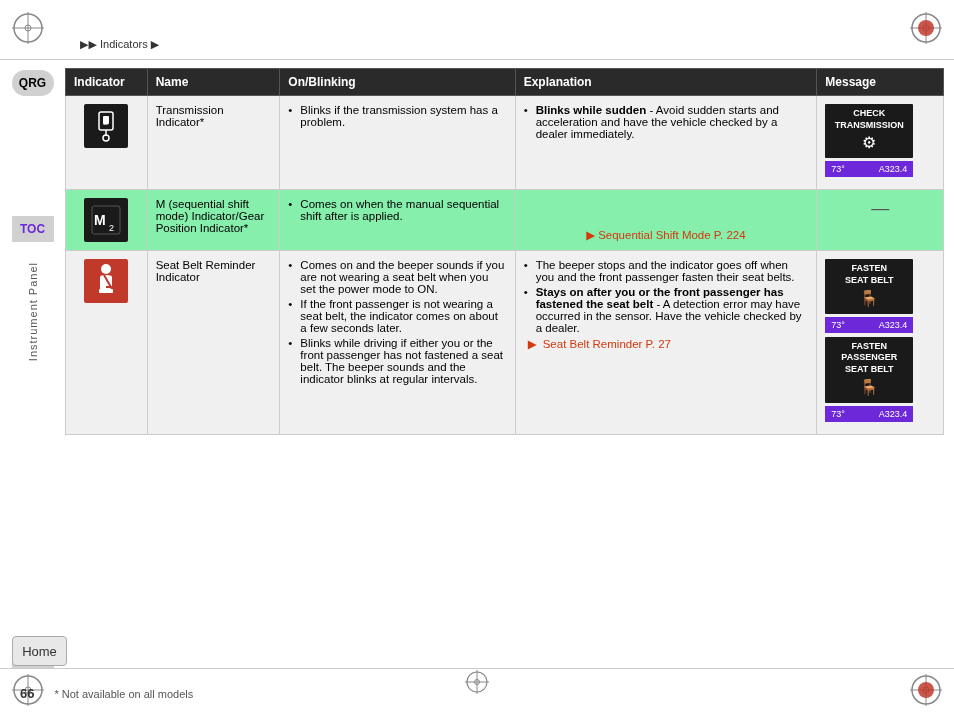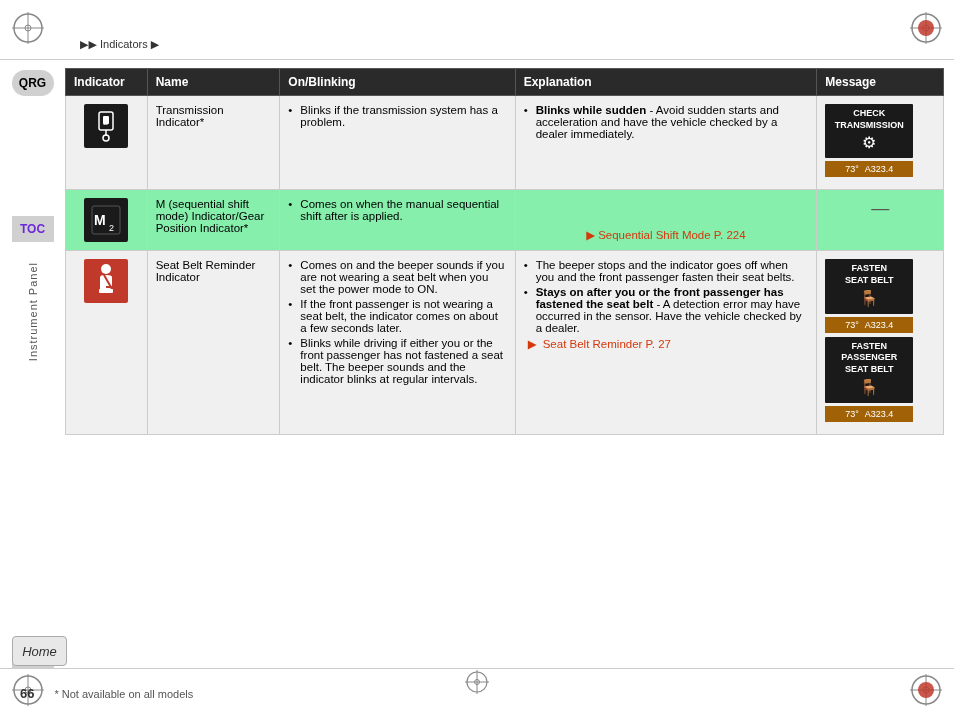--- a/index.html
+++ b/index.html
@@ -110,21 +110,20 @@
       left: 12px;
       width: 55px;
       height: 30px;
       background: #e8e8e8;
       border: 1px solid #aaa;
       border-radius: 4px;
       display: flex;
       align-items: center;
       justify-content: center;
       cursor: pointer;
-      font-style: italic;
       font-size: 13px;
       color: #333;
     }
 
     
     .main-content {
       position: absolute;
       top: 68px;
       left: 65px;
       right: 10px;
@@ -193,25 +192,25 @@
       margin-bottom: 3px;
       width: 88px;
       border-radius: 1px;
     }
     .message-box .title {
       font-weight: bold;
       font-size: 9px;
       line-height: 1.3;
     }
     .message-display {
-      background: #a16207;
+      background: #6d28d9;
       color: #fff;
       font-size: 8px;
       text-align: center;
-      padding: 3px 16px;
+      padding: 3px 2px;
       width: 88px;
       margin-bottom: 4px;
     }
     .display-row {
       display: flex;
       justify-content: space-between;
       align-items: center;
       padding: 0 4px;
       font-size: 9px;
     }

